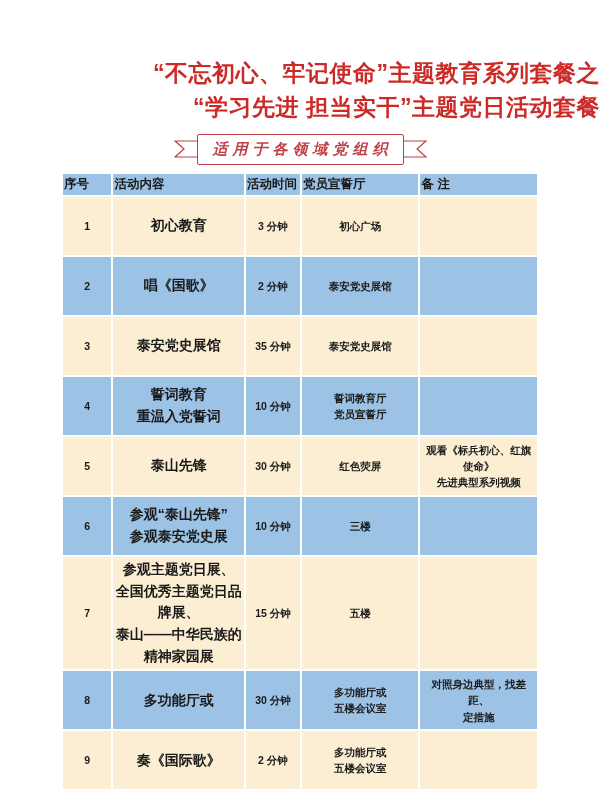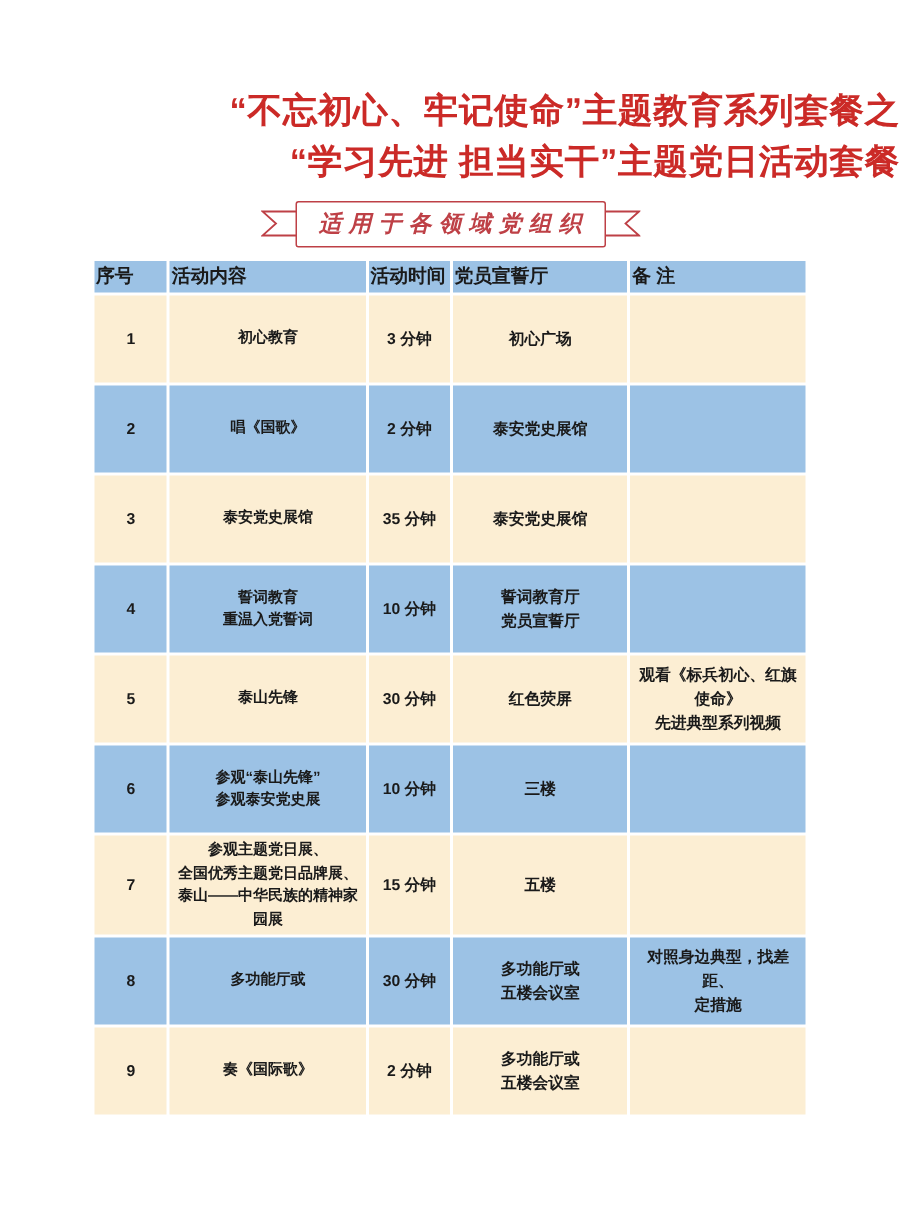--- a/index.html
+++ b/index.html
@@ -81,21 +81,21 @@
     color: var(--cell-text);
     font-size: 10.5px;
     font-weight: bold;
     text-align: center;
     vertical-align: middle;
     height: 58px;
     padding: 2px 1px;
     white-space: pre-line;
     line-height: 1.55;
   }
-  td.f-content { font-size: 10px; }
+  td.f-content { font-size: 14px; }
   tr.cream td { background: var(--row-cream); }
   tr.blue  td { background: var(--row-blue); }
 </style>
 </head>
 <body>
 
 <div class="page">
 
   <h1 class="title">“不忘初心、牢记使命”主题教育系列套餐之</h1>
   <h1 class="title">“学习先进 担当实干”主题党日活动套餐</h1>

